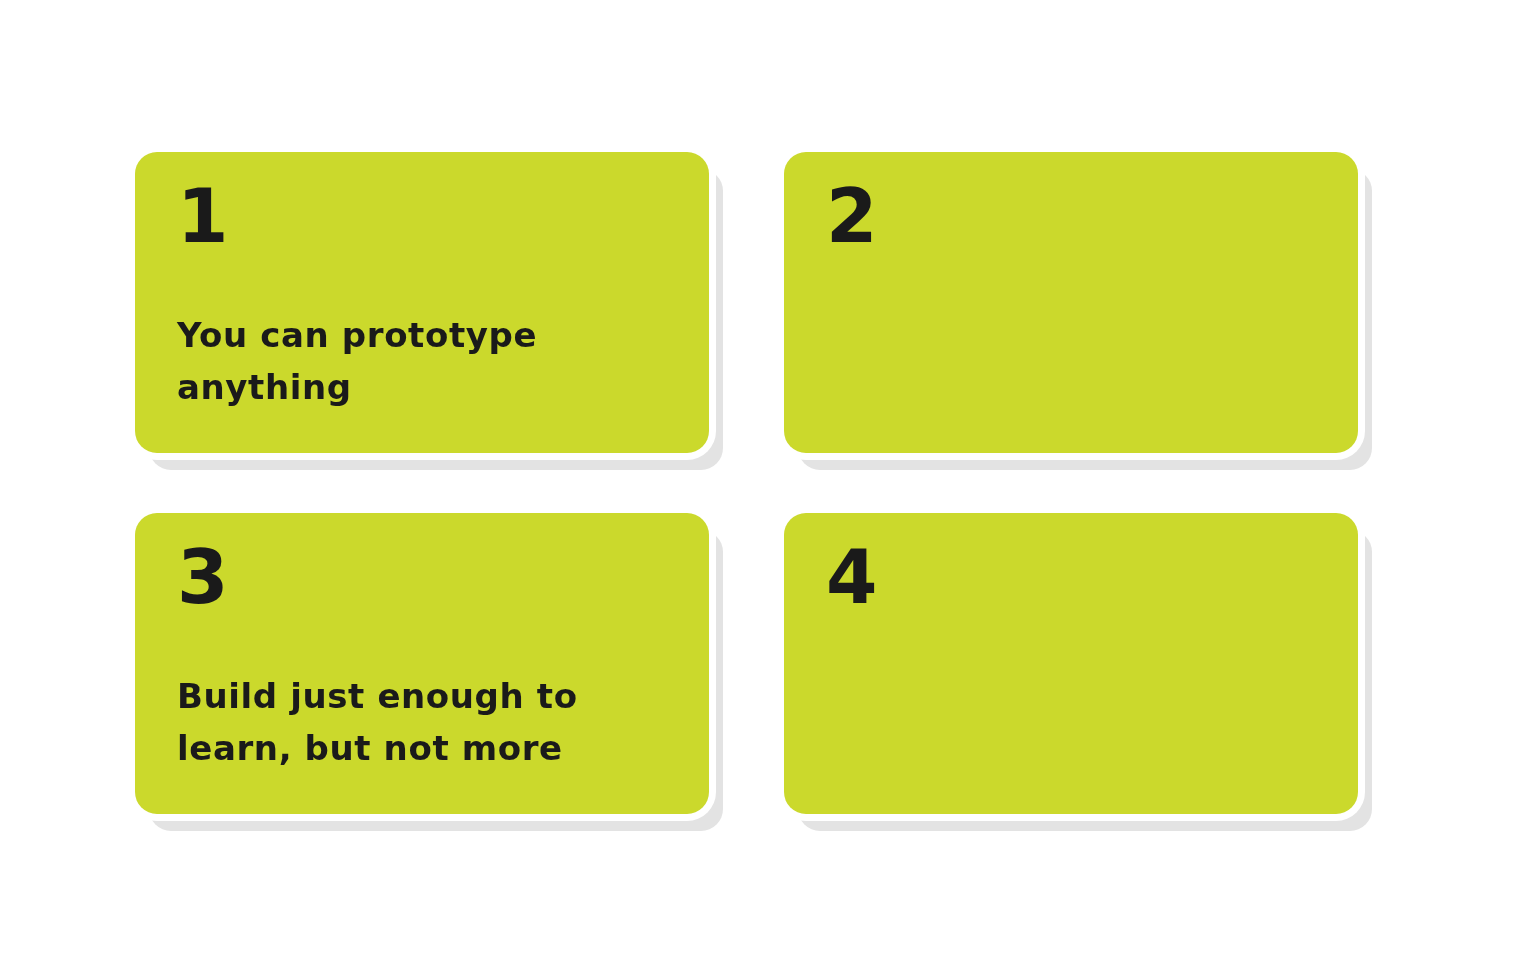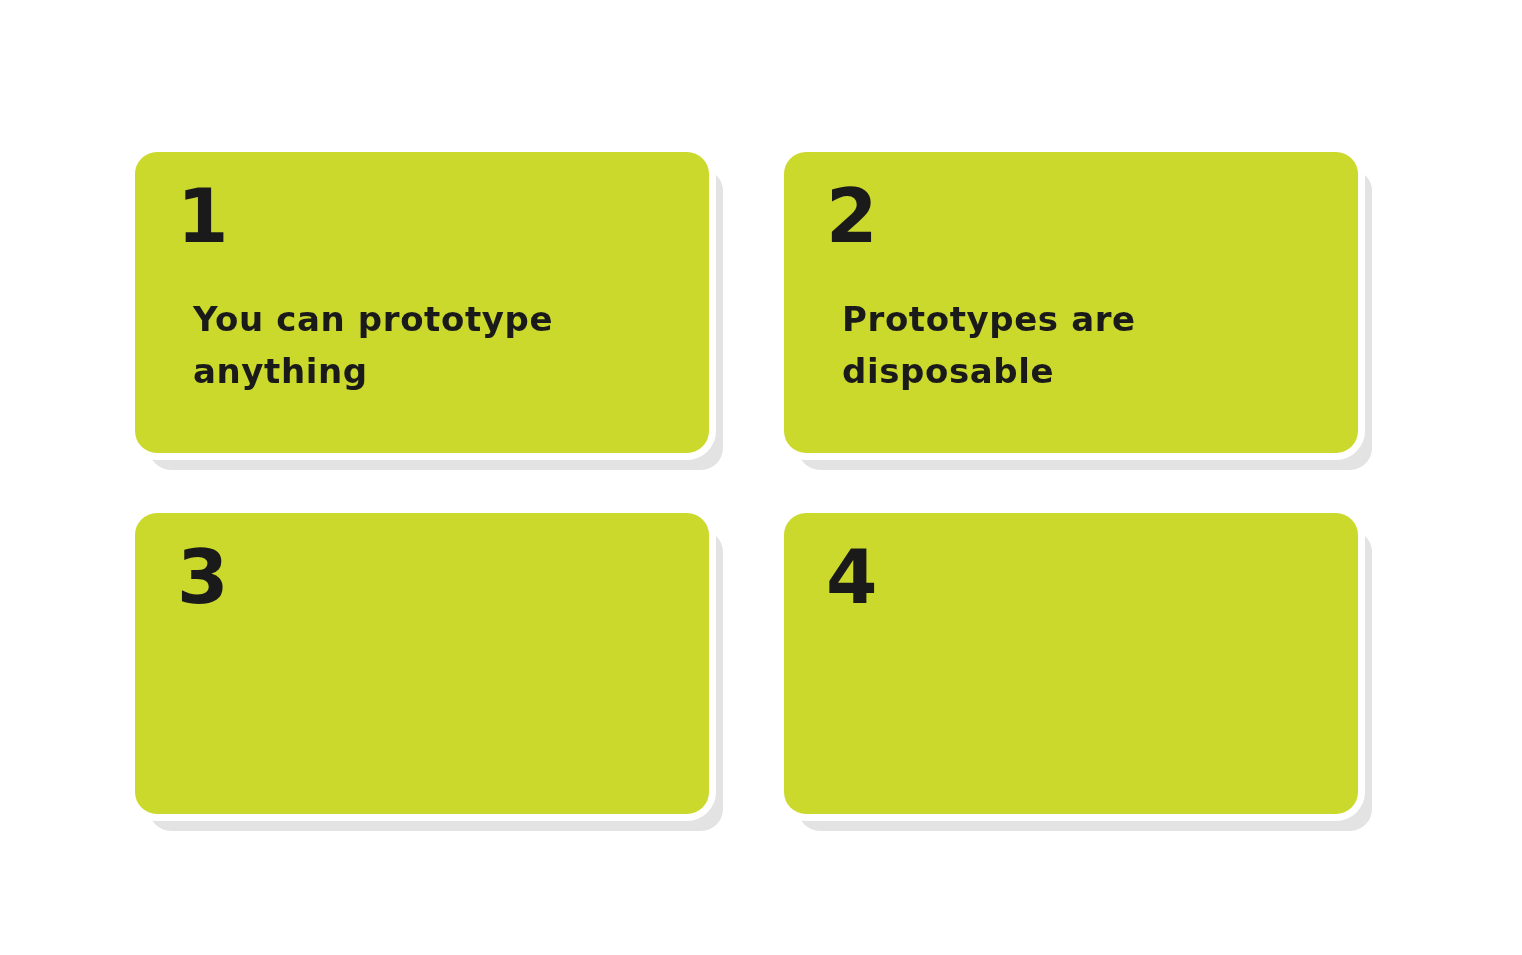--- a/index.html
+++ b/index.html
@@ -81,21 +81,21 @@
     padding: 0;
     flex: 0 0 auto;
   }
 
   .card-text {
     font-size: 34px;
     font-weight: bold;
     line-height: 52px;
     color: #1a1a1a;
     letter-spacing: 0.6px;
-    margin: 16px;
+    margin: 0;
     padding: 0 0 14px 0;
     flex: 0 0 auto;
     white-space: pre-line;
   }
 </style>
 </head>
 <body>
 
 <div class="stage">
 
@@ -107,29 +107,29 @@
         <div class="card-number">1</div>
         <div class="card-text">You can prototype
 anything</div>
       </div>
     </div>
 
     <div class="card-slot col-b row-1">
       <div class="card-shadow"></div>
       <div class="card-face">
         <div class="card-number">2</div>
-        <div class="card-text">Prototypes are
-disposable</div>
       </div>
     </div>
 
     <div class="card-slot col-a row-2">
       <div class="card-shadow"></div>
       <div class="card-face">
         <div class="card-number">3</div>
+        <div class="card-text">Build just enough to
+learn, but not more</div>
       </div>
     </div>
 
     <div class="card-slot col-b row-2">
       <div class="card-shadow"></div>
       <div class="card-face">
         <div class="card-number">4</div>
       </div>
     </div>
 

